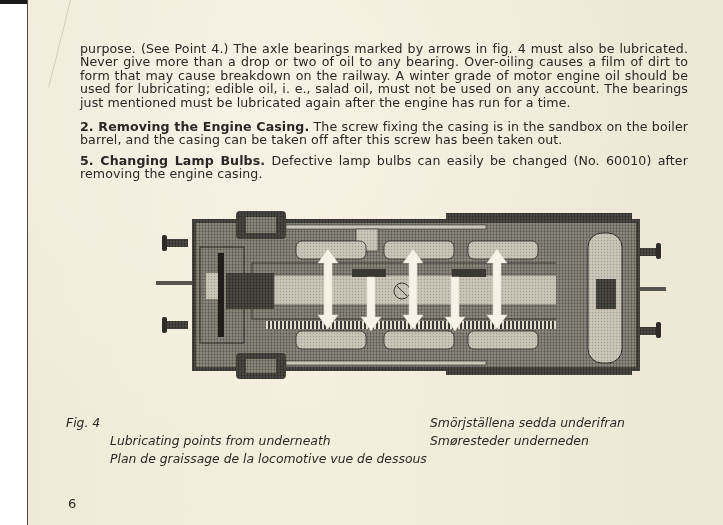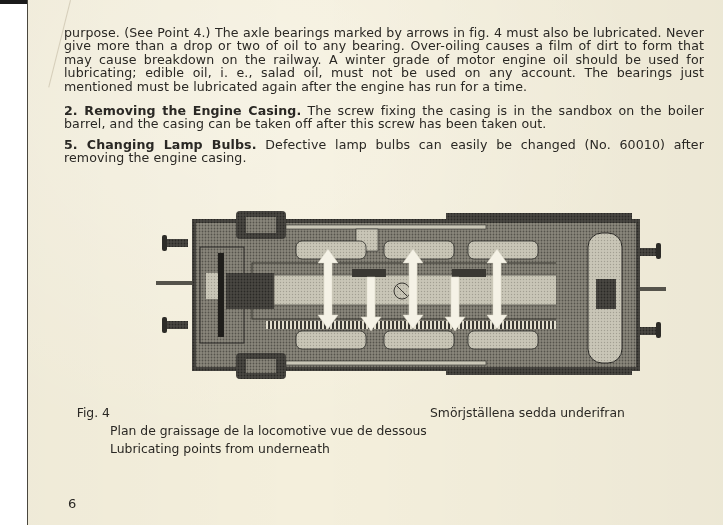--- a/index.html
+++ b/index.html
@@ -22,31 +22,31 @@
   }
   .crease {
     position: absolute; left: 42px; top: 0; width: 1px; height: 90px;
     background: rgba(160,150,120,0.35); transform: rotate(14deg); transform-origin: top left;
   }
   .body-text {
     position: absolute; left: 36px; width: 640px;
     color: #2a2824; font-size: 12.6px; line-height: 13.4px;
     text-align: justify; letter-spacing: 0.1px;
   }
-  .body-text p { margin: 0; }
+  .body-text p { margin: 16px; }
   .p1 { top: 26px; }
   .p2 { top: 104px; }
   .p3 { top: 138px; }
   .heading { font-weight: bold; }
   .figure {
     position: absolute; left: 128px; top: 203px; width: 520px; height: 192px;
   }
   .caption {
-    position: absolute; top: 404px; color: #2a2824;
-    font-size: 12.4px; line-height: 18px; text-align: right;
+    position: absolute; top: 414px; font-style: italic; color: #2a2824;
+    font-size: 12.4px; line-height: 18px;
   }
   .caption-left { left: 38px; }
   .caption-right { left: 402px; }
   .cap-row { display: flex; }
   .fig-label { width: 44px; }
   .page-number {
     position: absolute; left: 40px; top: 496px; font-size: 13px; color: #2a2824;
   }
 </style>
 </head>
@@ -158,26 +158,27 @@
       </g>
     </svg>
   </div>
 
   <div class="caption caption-left">
     <div class="cap-row">
       <span class="fig-label">Fig. 4</span>
     </div>
     <div class="cap-row">
         <span class="fig-label"></span>
-        <span>Plan de graissage de la locomotive vue de dessous</span>
+        <span>Lubricating points from underneath</span>
       </div>
     <div class="cap-row">
         <span class="fig-label"></span>
-        <span>Lubricating points from underneath</span>
+        <span>Plan de graissage de la locomotive vue de dessous</span>
       </div>
   </div>
 
   <div class="caption caption-right">
     <div>Smörjställena sedda underifran</div>
+    <div>Smøresteder underneden</div>
   </div>
 
   <div class="page-number">6</div>
 </div>
 
 </body></html>

